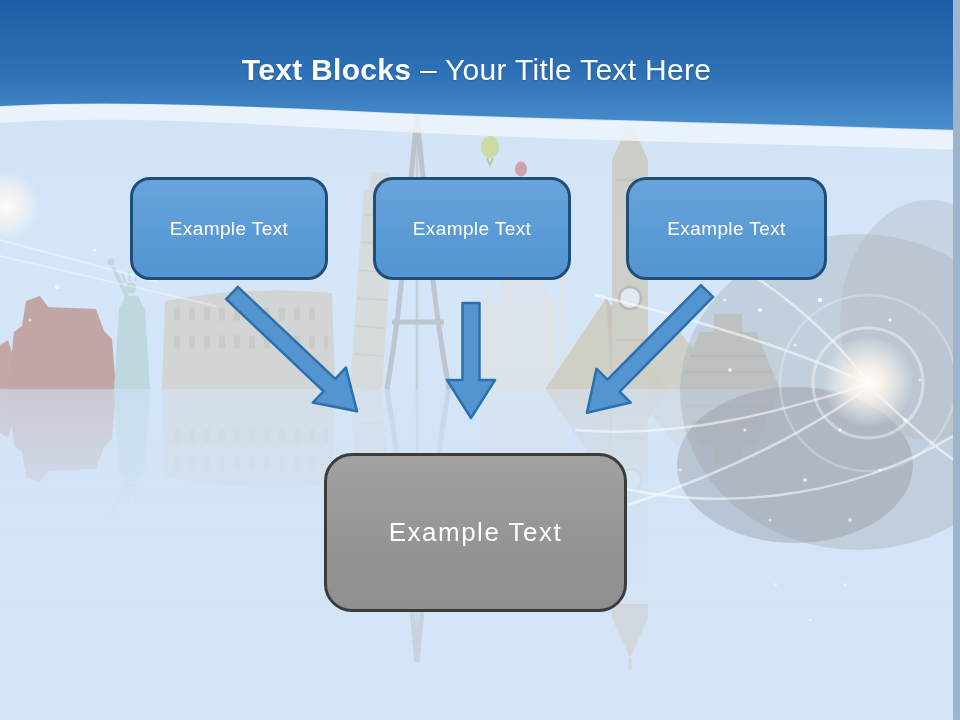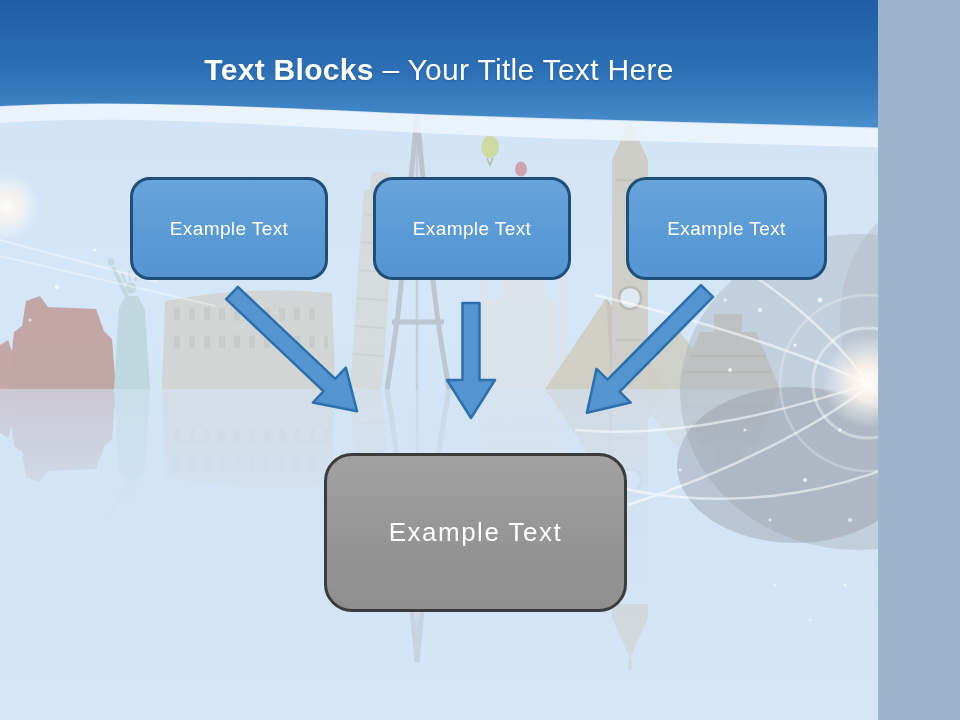--- a/index.html
+++ b/index.html
@@ -1,17 +1,17 @@
 <!DOCTYPE html>
 <html><head>
 <meta charset="utf-8">
 <style>
   html,body { margin:0; padding:0; background:#9db4cc; }
   .slide {
-    position:relative; width:878px; height:720px; overflow:hidden;
+    position:relative; width:953px; height:720px; overflow:hidden;
     background: linear-gradient(180deg, #cfe1f4 0%, #d5e6f8 40%, #d2e3f6 75%, #d6e6f7 100%);
     font-family:"Liberation Sans", sans-serif;
   }
   svg.layer { position:absolute; left:0; top:0; }
   .title {
     position:absolute; top:52px; left:0; width:100%; text-align:center;
     color:#ffffff; font-size:30px; line-height:36px; letter-spacing:.3px;
     text-shadow:0 1px 2px rgba(10,40,80,.25);
   }
   .title .bold { font-weight:700; }

